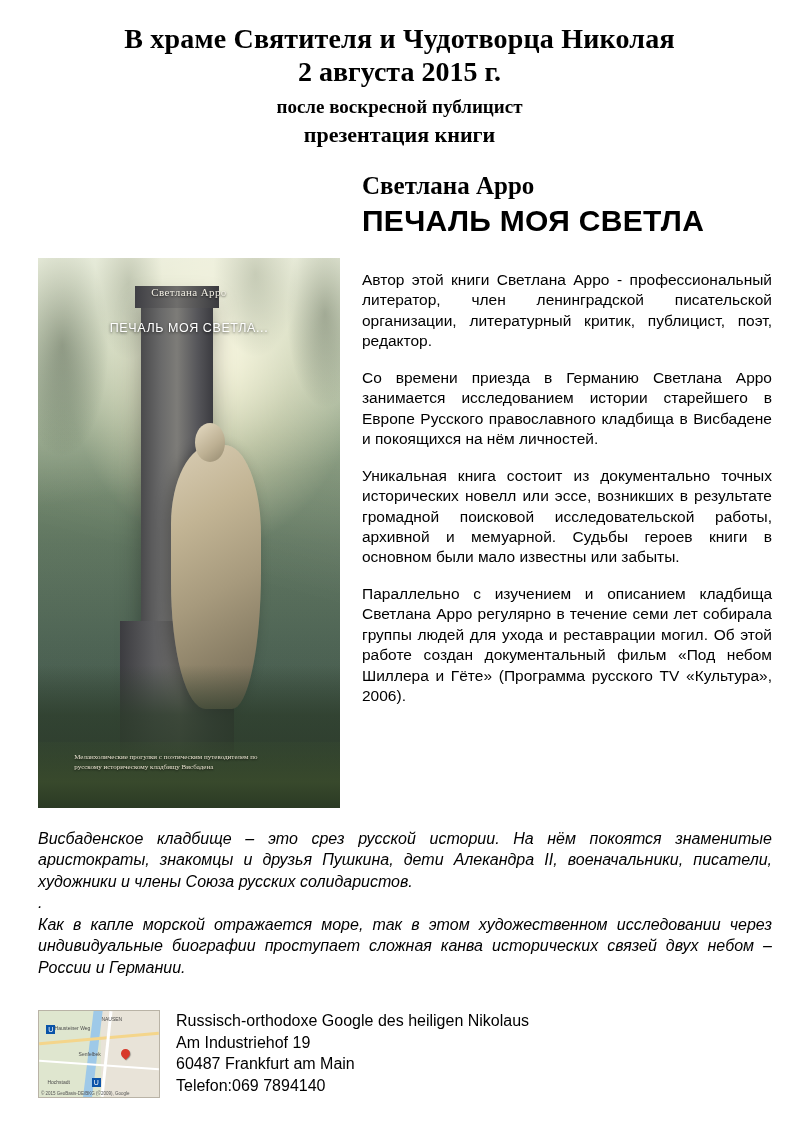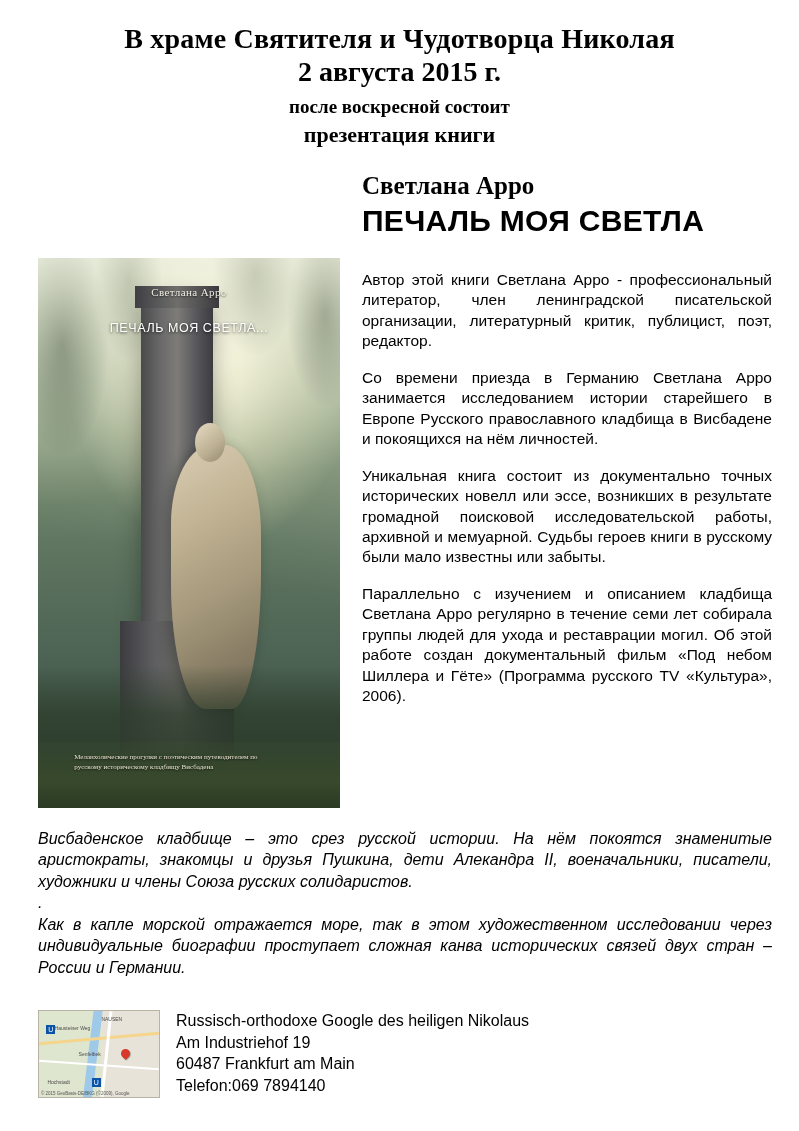--- a/index.html
+++ b/index.html
@@ -331,21 +331,21 @@
   .address div { white-space: nowrap; }
 </style>
 </head>
 <body>
 
 <div class="page">
 
   <div class="header">
     <div class="line1">В храме Святителя и Чудотворца Николая</div>
     <div class="line2">2 августа 2015 г.</div>
-    <div class="line3">после воскресной состоит</div>
+    <div class="line3">после воскресной публицист</div>
     <div class="line4">презентация книги</div>
   </div>
 
   <div class="title-block">
     <div class="author-name">Светлана Арро</div>
     <div class="book-title">ПЕЧАЛЬ МОЯ СВЕТЛА</div>
   </div>
 
   <div class="cover">
     <div class="cover-sky"></div>
@@ -359,28 +359,28 @@
     <div class="cover-ground"></div>
     <div class="cover-grass"></div>
     <div class="cover-text-top">Светлана Арро</div>
     <div class="cover-text-title">ПЕЧАЛЬ МОЯ СВЕТЛА...</div>
     <div class="cover-text-bottom">Меланхолические прогулки с поэтическим путеводителем по русскому историческому кладбищу Висбадена</div>
   </div>
 
   <div class="body-col">
     <p>Автор этой книги Светлана Арро - профессиональный литератор, член ленинградской писательской организации, литературный критик, публицист, поэт, редактор.</p>
     <p>Со времени приезда в Германию Светлана Арро занимается исследованием истории старейшего в Европе Русского православного кладбища в Висбадене и покоящихся на нём личностей.</p>
-    <p>Уникальная книга состоит из документально точных исторических новелл или эссе, возникших в результате громадной поисковой исследовательской работы, архивной и мемуарной. Судьбы героев книги в русскому были мало известны или забыты.</p>
+    <p>Уникальная книга состоит из документально точных исторических новелл или эссе, возникших в результате громадной поисковой исследовательской работы, архивной и мемуарной. Судьбы героев книги в основном были мало известны или забыты.</p>
     <p>Параллельно с изучением и описанием кладбища Светлана Арро регулярно в течение семи лет собирала группы людей для ухода и реставрации могил. Об этой работе создан документальный фильм «Под небом Шиллера и Гёте» (Программа русского TV «Культура», 2006).</p>
   </div>
 
   <div class="quote">
     <p>Висбаденское кладбище – это срез русской истории. На нём покоятся знаменитые аристократы, знакомцы и друзья Пушкина, дети Алекандра II, военачальники, писатели, художники и  члены Союза русских солидаристов.</p>
     <p class="dot">.</p>
-    <p class="para2">Как в капле морской отражается море, так в этом художественном исследовании через индивидуальные биографии проступает сложная канва исторических связей двух стран – России и Германии.</p>
+    <p class="para2">Как в капле морской отражается море, так в этом художественном исследовании через индивидуальные биографии проступает сложная канва исторических связей двух небом – России и Германии.</p>
   </div>
 
   <div class="map">
     <div class="map-green"></div>
     <div class="map-river"></div>
     <div class="map-road1"></div>
     <div class="map-road2"></div>
     <div class="map-road3"></div>
     <div class="map-ubahn a">U</div>
     <div class="map-ubahn b">U</div>

